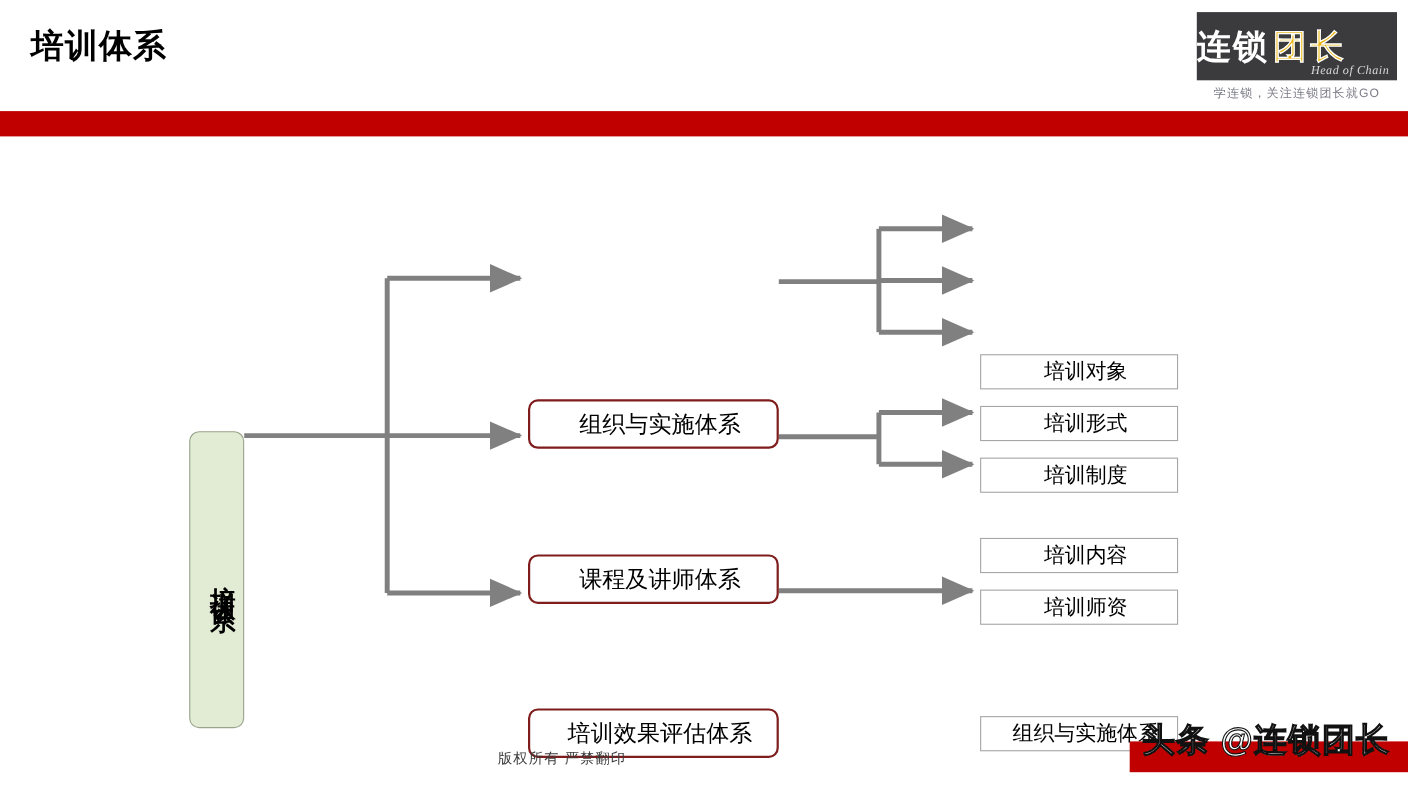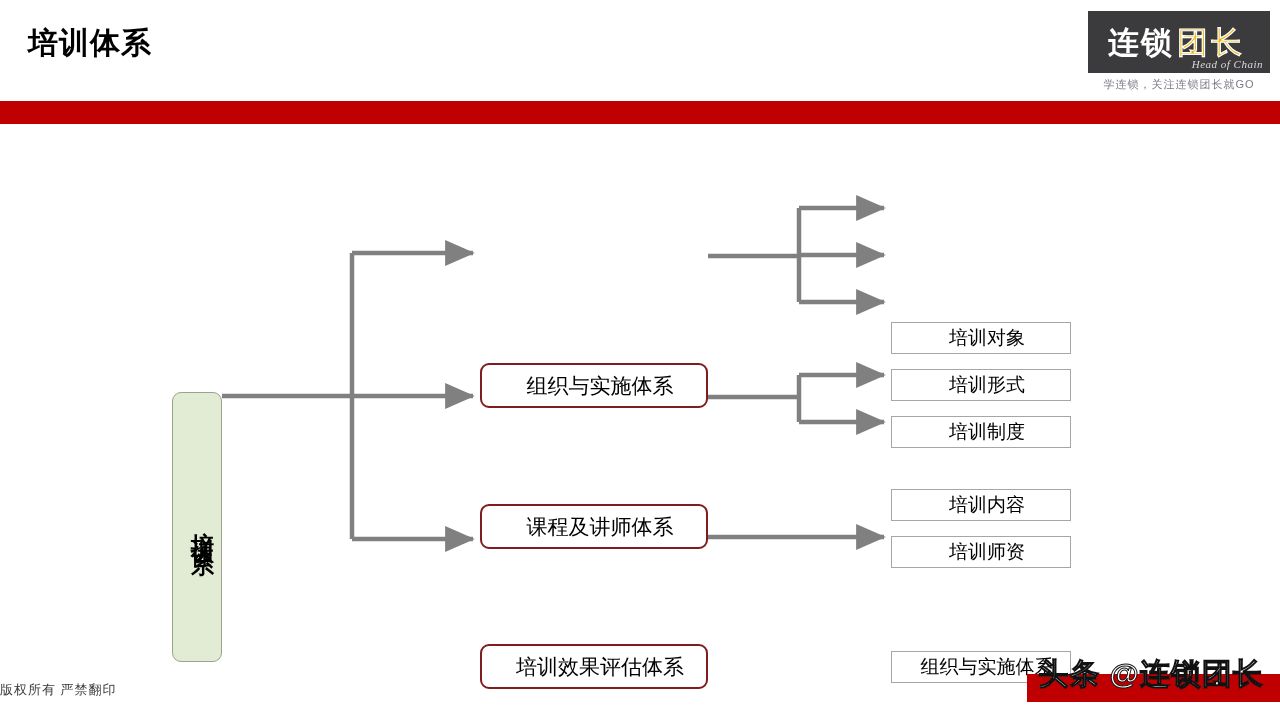--- a/index.html
+++ b/index.html
@@ -21,21 +21,21 @@
   .red-bar{
     position:absolute;left:0;top:101px;width:1280px;height:23px;
     background:#c00000;
   }
 
   
   .logo-wrap{position:absolute;left:1088px;top:11px;width:182px;}
   .logo-box{
     width:182px;height:62px;background:#3b3b3d;
     display:flex;align-items:center;justify-content:flex-start;
-    position:relative;box-sizing:border-box;padding-left:20px;
+    position:relative;box-sizing:border-box;padding-left:0;
   }
   .logo-main{
     font-size:31px;font-weight:bold;color:#ffffff;
     letter-spacing:2px;line-height:1;
     font-family:"Liberation Sans","DejaVu Sans",sans-serif;
   }
   .logo-sub{
     font-size:31px;font-weight:normal;color:#eab308;
     letter-spacing:3px;line-height:1;margin-left:3px;text-align:center;
     -webkit-text-stroke:1.2px #ffffff;
@@ -87,21 +87,21 @@
   }
   .l3-1{left:891px;top:192px;}
   .l3-2{left:891px;top:239px;}
   .l3-3{left:891px;top:286px;}
   .l3-4{left:891px;top:359px;}
   .l3-5{left:891px;top:406px;}
   .l3-6{left:891px;top:521px;}
 
   
   .footer-note{
-    position:absolute;left:0;top:681px;width:1022px;text-align:left;
+    position:absolute;left:0;top:681px;width:1022px;text-align:center;
     font-size:13px;color:#3b3b3b;letter-spacing:1px;
   }
   .wm-tagline{
     position:absolute;left:1040px;top:682px;
     font-size:12px;color:#9b9b9b;letter-spacing:1px;opacity:.85;
   }
   .wm-bar{
     position:absolute;left:1027px;top:674px;width:253px;height:28px;
     background:#c00000;
   }

